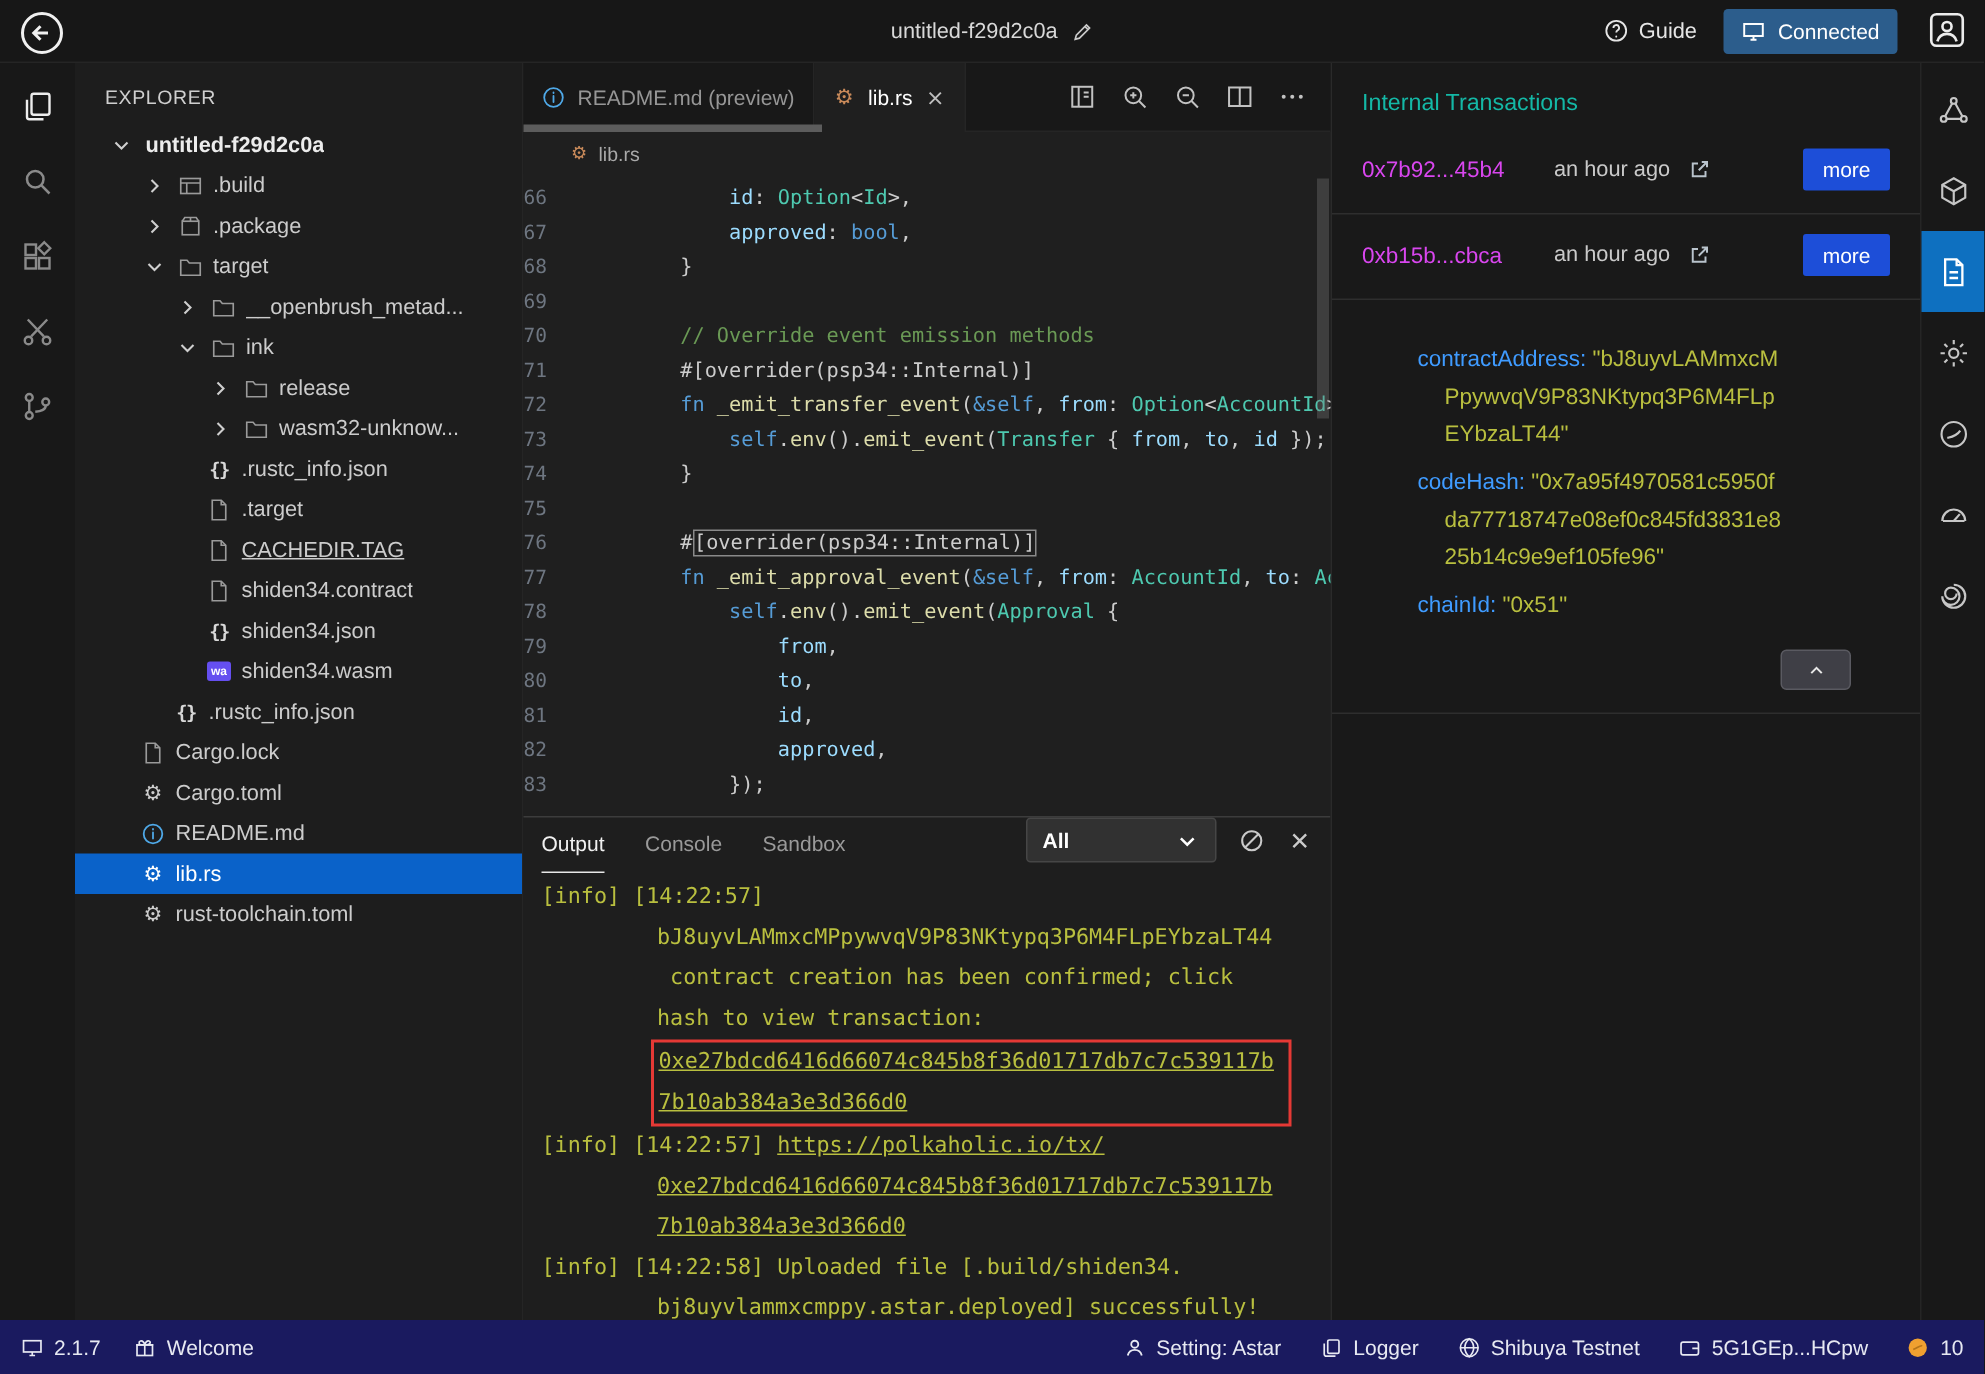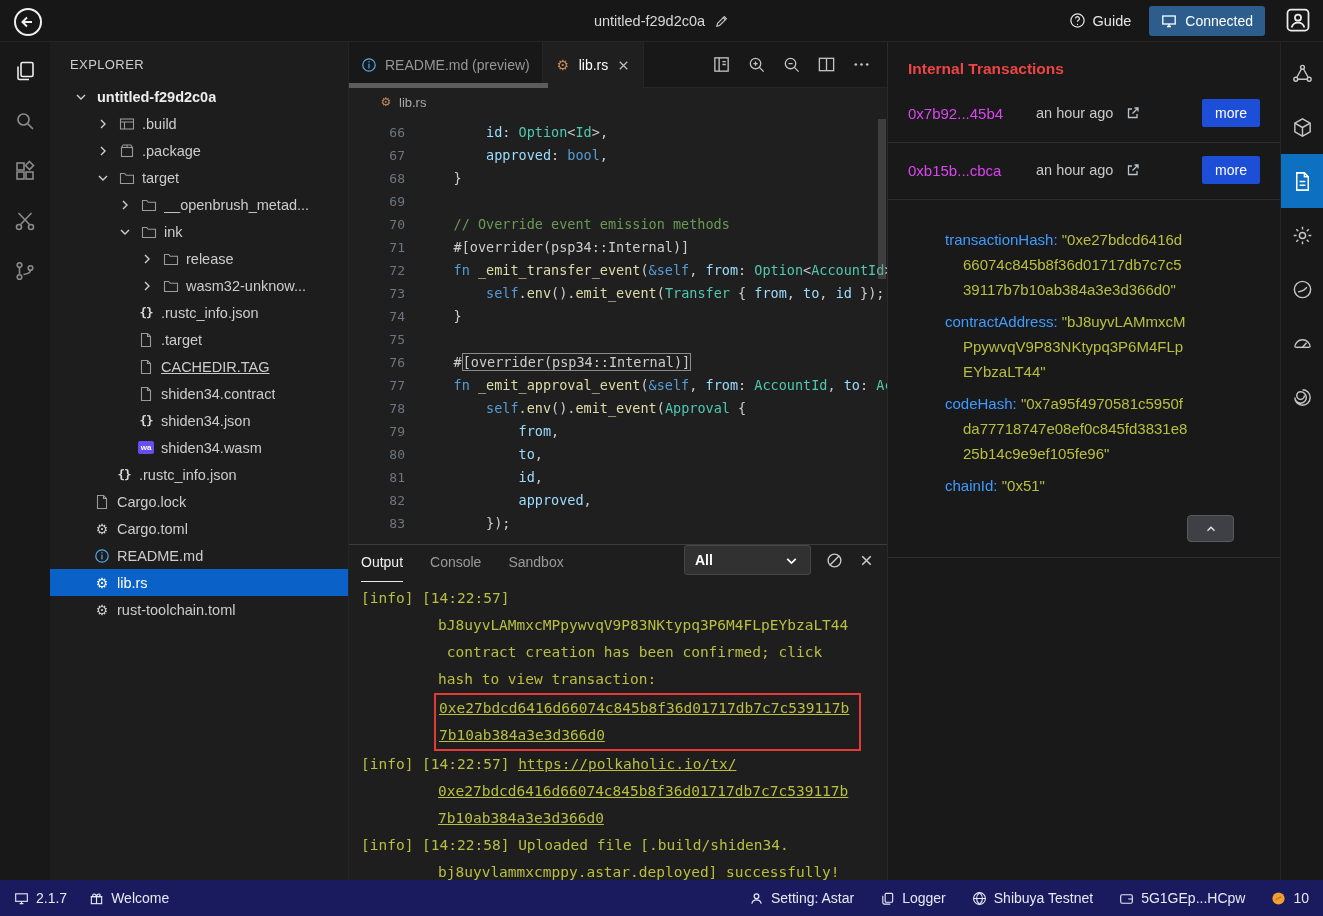--- a/index.html
+++ b/index.html
@@ -56,21 +56,21 @@
   .tab.active{background:#1f1f1f;color:#fff}
   .tab .close{width:15px;height:15px;color:#bdbdbd}
   .editor-actions{margin-left:auto;display:flex;align-items:center;gap:16px;padding-right:16px;color:#c2c2c2}
   .editor-actions .ic{width:19px;height:19px;cursor:pointer}
   .tab-scrollbar{position:absolute;left:0;top:41px;width:199px;height:5px;background:#5c5c5c}
   .breadcrumb{height:28px;display:flex;align-items:center;gap:6px;padding-left:30px;background:#1f1f1f;font-size:13px;color:#a9a9a9;flex:none;cursor:pointer}
   .breadcrumb .ic{width:14px;height:14px}
 
   .code-area{flex:1;min-height:0;position:relative;overflow:hidden;padding-top:5px}
   .code-row{display:flex;height:23px;line-height:23px;font-family:"DejaVu Sans Mono",monospace;font-size:13.5px}
-  .gut{width:56px;text-align:right;color:#6e7681;flex:none;font-size:13px}
+  .gut{width:56px;color:#6e7681;flex:none;font-size:13px}
   .src{padding-left:16px;white-space:pre}
   .tk-pl{color:#cccccc}.tk-kw{color:#569cd6}.tk-ty{color:#4ec9b0}.tk-fn{color:#dcdcaa}.tk-pr{color:#9cdcfe}.tk-cm{color:#6a9955}
   .tk-box{color:#cccccc;border:1px solid #8a8a8a}
   .editor-scrollbar{position:absolute;top:0;right:0;width:10px;height:100%}
   .editor-scrollbar .thumb{position:absolute;top:3px;right:1px;width:8px;height:160px;background:rgba(121,121,121,.35)}
 
   
   .panel{height:336px;flex:none;border-top:1px solid #3c3c3c;background:#1e1e1e;display:flex;flex-direction:column}
   .panel-header{height:37px;display:flex;align-items:flex-start;padding:0 12px;flex:none}
   .ptab{margin-right:27px;font-size:14px;color:#9a9a9a;height:37px;line-height:35px;cursor:pointer}
@@ -81,21 +81,21 @@
   .panel-controls .ic{width:17px;height:17px;cursor:pointer}
   .panel-content{padding:3px 0 0 12px;overflow:hidden;font-family:"DejaVu Sans Mono",monospace;font-size:14.5px;color:#b9bf3f}
   .log-line{line-height:27px;white-space:pre}
   .log-line.ind{padding-left:77px}
   .lk{text-decoration:underline;cursor:pointer}
   .red-box{display:inline-block;border:2px solid #e53935;margin-left:73px;padding:0 10px 0 3px}
   .red-box .log-line{padding-left:0}
 
   
   .txpanel{width:393px;background:#191919;border-left:1px solid #2a2a2a;overflow:hidden}
-  .txpanel h2{font-size:15.5px;color:#ef4444;font-weight:700;margin:18px 20px 8px}
+  .txpanel h2{font-size:15.5px;color:#14b8a6;font-weight:400;margin:18px 20px 8px}
   .tx-item{border-bottom:1px solid #2e2e2e;padding:13px 20px 15px}
   .tx-row{display:flex;align-items:center;gap:10px}
   .tx-hash{font-size:15px;color:#d946ef;width:118px;flex:none;cursor:pointer}
   .tx-time{font-size:14.5px;color:#c9c9c9;margin-right:2px}
   .ext-btn{width:16px;height:16px;color:#b9c3cc;background:none;border:none;padding:0;cursor:pointer}
   .more-btn{margin-left:auto;background:#1d4ed8;color:#fff;border:none;border-radius:2px;font-size:14px;padding:6px 13px;cursor:pointer}
   .tx-details{padding:14px 0 2px 37px;font-size:15px;line-height:25px}
   .kv{width:244px;padding-left:18px;text-indent:-18px;word-break:break-all;margin-bottom:7px}
   .kv .k{color:#3f9bff}
   .kv .v{color:#b9bf3f}
@@ -606,21 +606,20 @@
                 <svg viewBox="0 0 16 16" fill="none" stroke="currentColor" stroke-width="1.3">
                   <path d="M7 4H3.5v8.5H12V9"></path>
                   <path d="M9.5 3H13v3.5M13 3L7.5 8.5"></path>
                 </svg>
               </button>
               <button class="more-btn">more</button>
             </div>
           </div>
           <div class="tx-item">
             <div class="tx-details">
-              <div class="kv"><span class="k">transactionHash:</span><span class="v"> "0xe27bdcd6416d66074c845b8f36d01717db7c7c539117b7b10ab384a3e3d366d0"</span></div>
               <div class="kv"><span class="k">contractAddress:</span><span class="v"> "bJ8uyvLAMmxcMPpywvqV9P83NKtypq3P6M4FLpEYbzaLT44"</span></div>
               <div class="kv"><span class="k">codeHash:</span><span class="v"> "0x7a95f4970581c5950fda77718747e08ef0c845fd3831e825b14c9e9ef105fe96"</span></div>
               <div class="kv"><span class="k">chainId:</span><span class="v"> "0x51"</span></div>
             </div>
             <div class="collapse-row"><button class="collapse-btn">
                 <span class="ic">
                   <svg viewBox="0 0 16 16" fill="none" stroke="currentColor" stroke-width="1.6">
                     <path d="M4 10l4-4 4 4"></path>
                   </svg>
                 </span>

